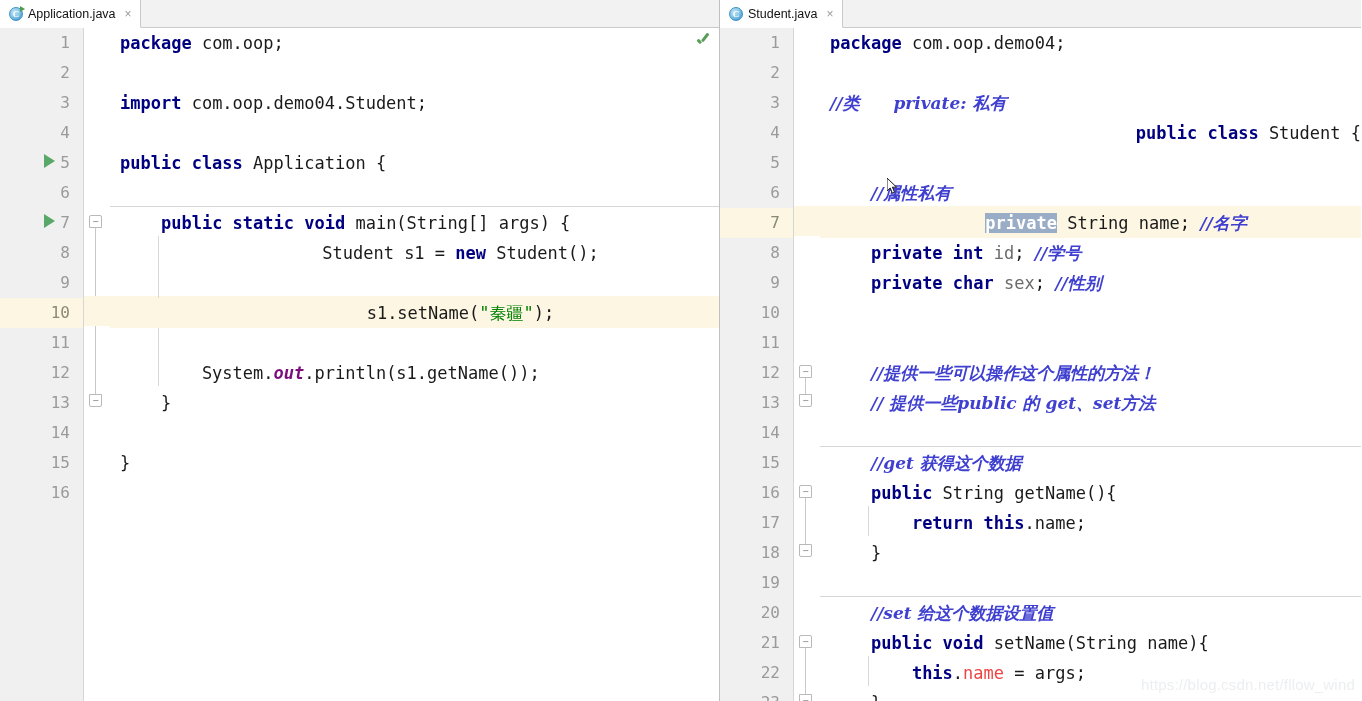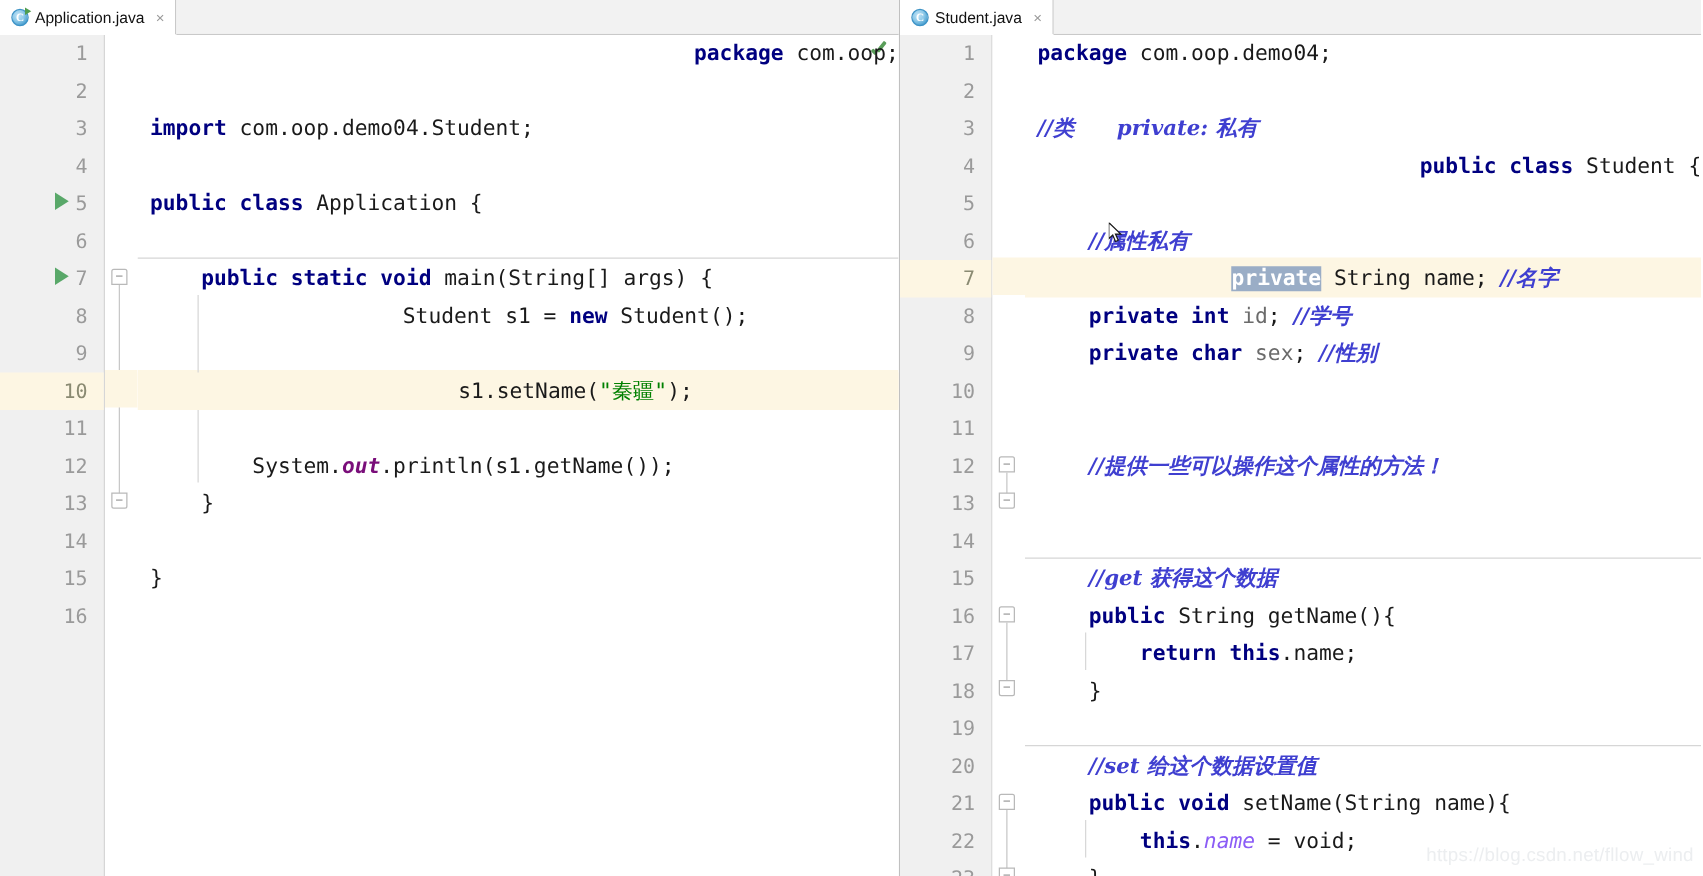--- a/index.html
+++ b/index.html
@@ -155,21 +155,21 @@
     left: 0; right: 0;
     height: 30px;
     background: #fdf6e3;
     pointer-events: none;
   }
 
   
   .kw   { color: #000080; font-weight: bold; }
   .str  { color: #008000; }
   .cmt  { color: #3f3fd0; font-style: italic; font-family: "DejaVu Serif", serif; font-weight: bold;}
-  .fld  { color: #8b5cf6; font-style: italic; }
+  .fld  { color: #ef4444; }
   .stat { color: #7a0e7a; font-style: italic; font-weight: bold; }
   .plain{ color: #1a1a1a; }
   .dim  { color: #6b6b6b; }
 
   
   .sel {
     background: #9aadc6;
     color: #ffffff;
     font-weight: bold;
   }
@@ -331,21 +331,21 @@
       <div class="fold-col" id="fold-left">
           <div class="fold-mark fold-top" style="top: 187px;">−</div>
           <div class="fold-line" style="top: 200px; height: 168px;"></div>
           <div class="fold-mark fold-bottom" style="top: 366px;">−</div>
           <div class="cur-band" style="top: 268px;"></div>
         </div>
       <div class="code-col" id="code-left">
           <div class="cur-band" style="top: 268px;"></div>
           <div class="sep-line" style="top: 178px;"></div>
           <div class="indent-guide" style="left: 48px; top: 208px; height: 150px;"></div>
-          <div class="code-line" style="position: relative; z-index: 2; text-align: right;"><span class="kw">package</span><span class="plain"> com.oop;</span></div>
+          <div class="code-line" style="position: relative; z-index: 2;"><span class="kw">package</span><span class="plain"> com.oop;</span></div>
           <div class="code-line" style="position: relative; z-index: 2;"></div>
           <div class="code-line" style="position: relative; z-index: 2;"><span class="kw">import</span><span class="plain"> com.oop.demo04.Student;</span></div>
           <div class="code-line" style="position: relative; z-index: 2;"></div>
           <div class="code-line" style="position: relative; z-index: 2;"><span class="kw">public class</span><span class="plain"> Application {</span></div>
           <div class="code-line" style="position: relative; z-index: 2;"></div>
           <div class="code-line" style="position: relative; z-index: 2;"><span class="plain">    </span><span class="kw">public static void</span><span class="plain"> main(String[] args) {</span></div>
           <div class="code-line" style="position: relative; z-index: 2; text-align: center;"><span class="plain">        Student s1 = </span><span class="kw">new</span><span class="plain"> Student();</span></div>
           <div class="code-line" style="position: relative; z-index: 2;"></div>
           <div class="code-line cur-line" style="position: relative; z-index: 2;"><span class="plain">        s1.setName(</span><span class="str">"秦疆"</span><span class="plain">);</span></div>
           <div class="code-line" style="position: relative; z-index: 2;"></div>
@@ -426,30 +426,30 @@
           <div class="code-line" style="position: relative; z-index: 2;"><span class="cmt">//类　　private: 私有</span></div>
           <div class="code-line" style="position: relative; z-index: 2; text-align: right;"><span class="kw">public class</span><span class="plain"> Student {</span></div>
           <div class="code-line" style="position: relative; z-index: 2;"></div>
           <div class="code-line" style="position: relative; z-index: 2;"><span class="plain">    </span><span class="cmt">//属性私有</span></div>
           <div class="code-line cur-line" style="position: relative; z-index: 2;"><span class="plain">    </span><span class="sel">private</span><span class="plain"> String name; </span><span class="cmt">//名字</span></div>
           <div class="code-line" style="position: relative; z-index: 2;"><span class="plain">    </span><span class="kw">private int</span><span class="plain"> </span><span class="dim">id</span><span class="plain">; </span><span class="cmt">//学号</span></div>
           <div class="code-line" style="position: relative; z-index: 2;"><span class="plain">    </span><span class="kw">private char</span><span class="plain"> </span><span class="dim">sex</span><span class="plain">; </span><span class="cmt">//性别</span></div>
           <div class="code-line" style="position: relative; z-index: 2;"></div>
           <div class="code-line" style="position: relative; z-index: 2;"></div>
           <div class="code-line" style="position: relative; z-index: 2;"><span class="plain">    </span><span class="cmt">//提供一些可以操作这个属性的方法！</span></div>
-          <div class="code-line" style="position: relative; z-index: 2;"><span class="plain">    </span></div>
+          <div class="code-line" style="position: relative; z-index: 2;"><span class="plain">    </span><span class="cmt">// 提供一些public 的 get、set方法</span></div>
           <div class="code-line" style="position: relative; z-index: 2;"></div>
           <div class="code-line" style="position: relative; z-index: 2;"><span class="plain">    </span><span class="cmt">//get 获得这个数据</span></div>
           <div class="code-line" style="position: relative; z-index: 2;"><span class="plain">    </span><span class="kw">public</span><span class="plain"> String getName(){</span></div>
           <div class="code-line" style="position: relative; z-index: 2;"><span class="plain">        </span><span class="kw">return this</span><span class="plain">.name;</span></div>
           <div class="code-line" style="position: relative; z-index: 2;"><span class="plain">    }</span></div>
           <div class="code-line" style="position: relative; z-index: 2;"></div>
           <div class="code-line" style="position: relative; z-index: 2;"><span class="plain">    </span><span class="cmt">//set 给这个数据设置值</span></div>
           <div class="code-line" style="position: relative; z-index: 2;"><span class="plain">    </span><span class="kw">public void</span><span class="plain"> setName(String name){</span></div>
-          <div class="code-line" style="position: relative; z-index: 2;"><span class="plain">        </span><span class="kw">this</span><span class="plain">.</span><span class="fld">name</span><span class="plain"> = void;</span></div>
+          <div class="code-line" style="position: relative; z-index: 2;"><span class="plain">        </span><span class="kw">this</span><span class="plain">.</span><span class="fld">name</span><span class="plain"> = args;</span></div>
           <div class="code-line" style="position: relative; z-index: 2;"><span class="plain">    }</span></div>
         </div>
 
       <svg class="mouse-cursor" style="left:167px; top:150px;" viewBox="0 0 12 18">
         <polygon points="0,0 0,13 3.2,10 5.4,15.2 7.6,14.2 5.4,9.2 9.6,9.2" fill="#ffffff" stroke="#1a1a1a" stroke-width="1"></polygon>
       </svg>
     </div>
 
     <div class="watermark">https://blog.csdn.net/fllow_wind</div>
   </div>

